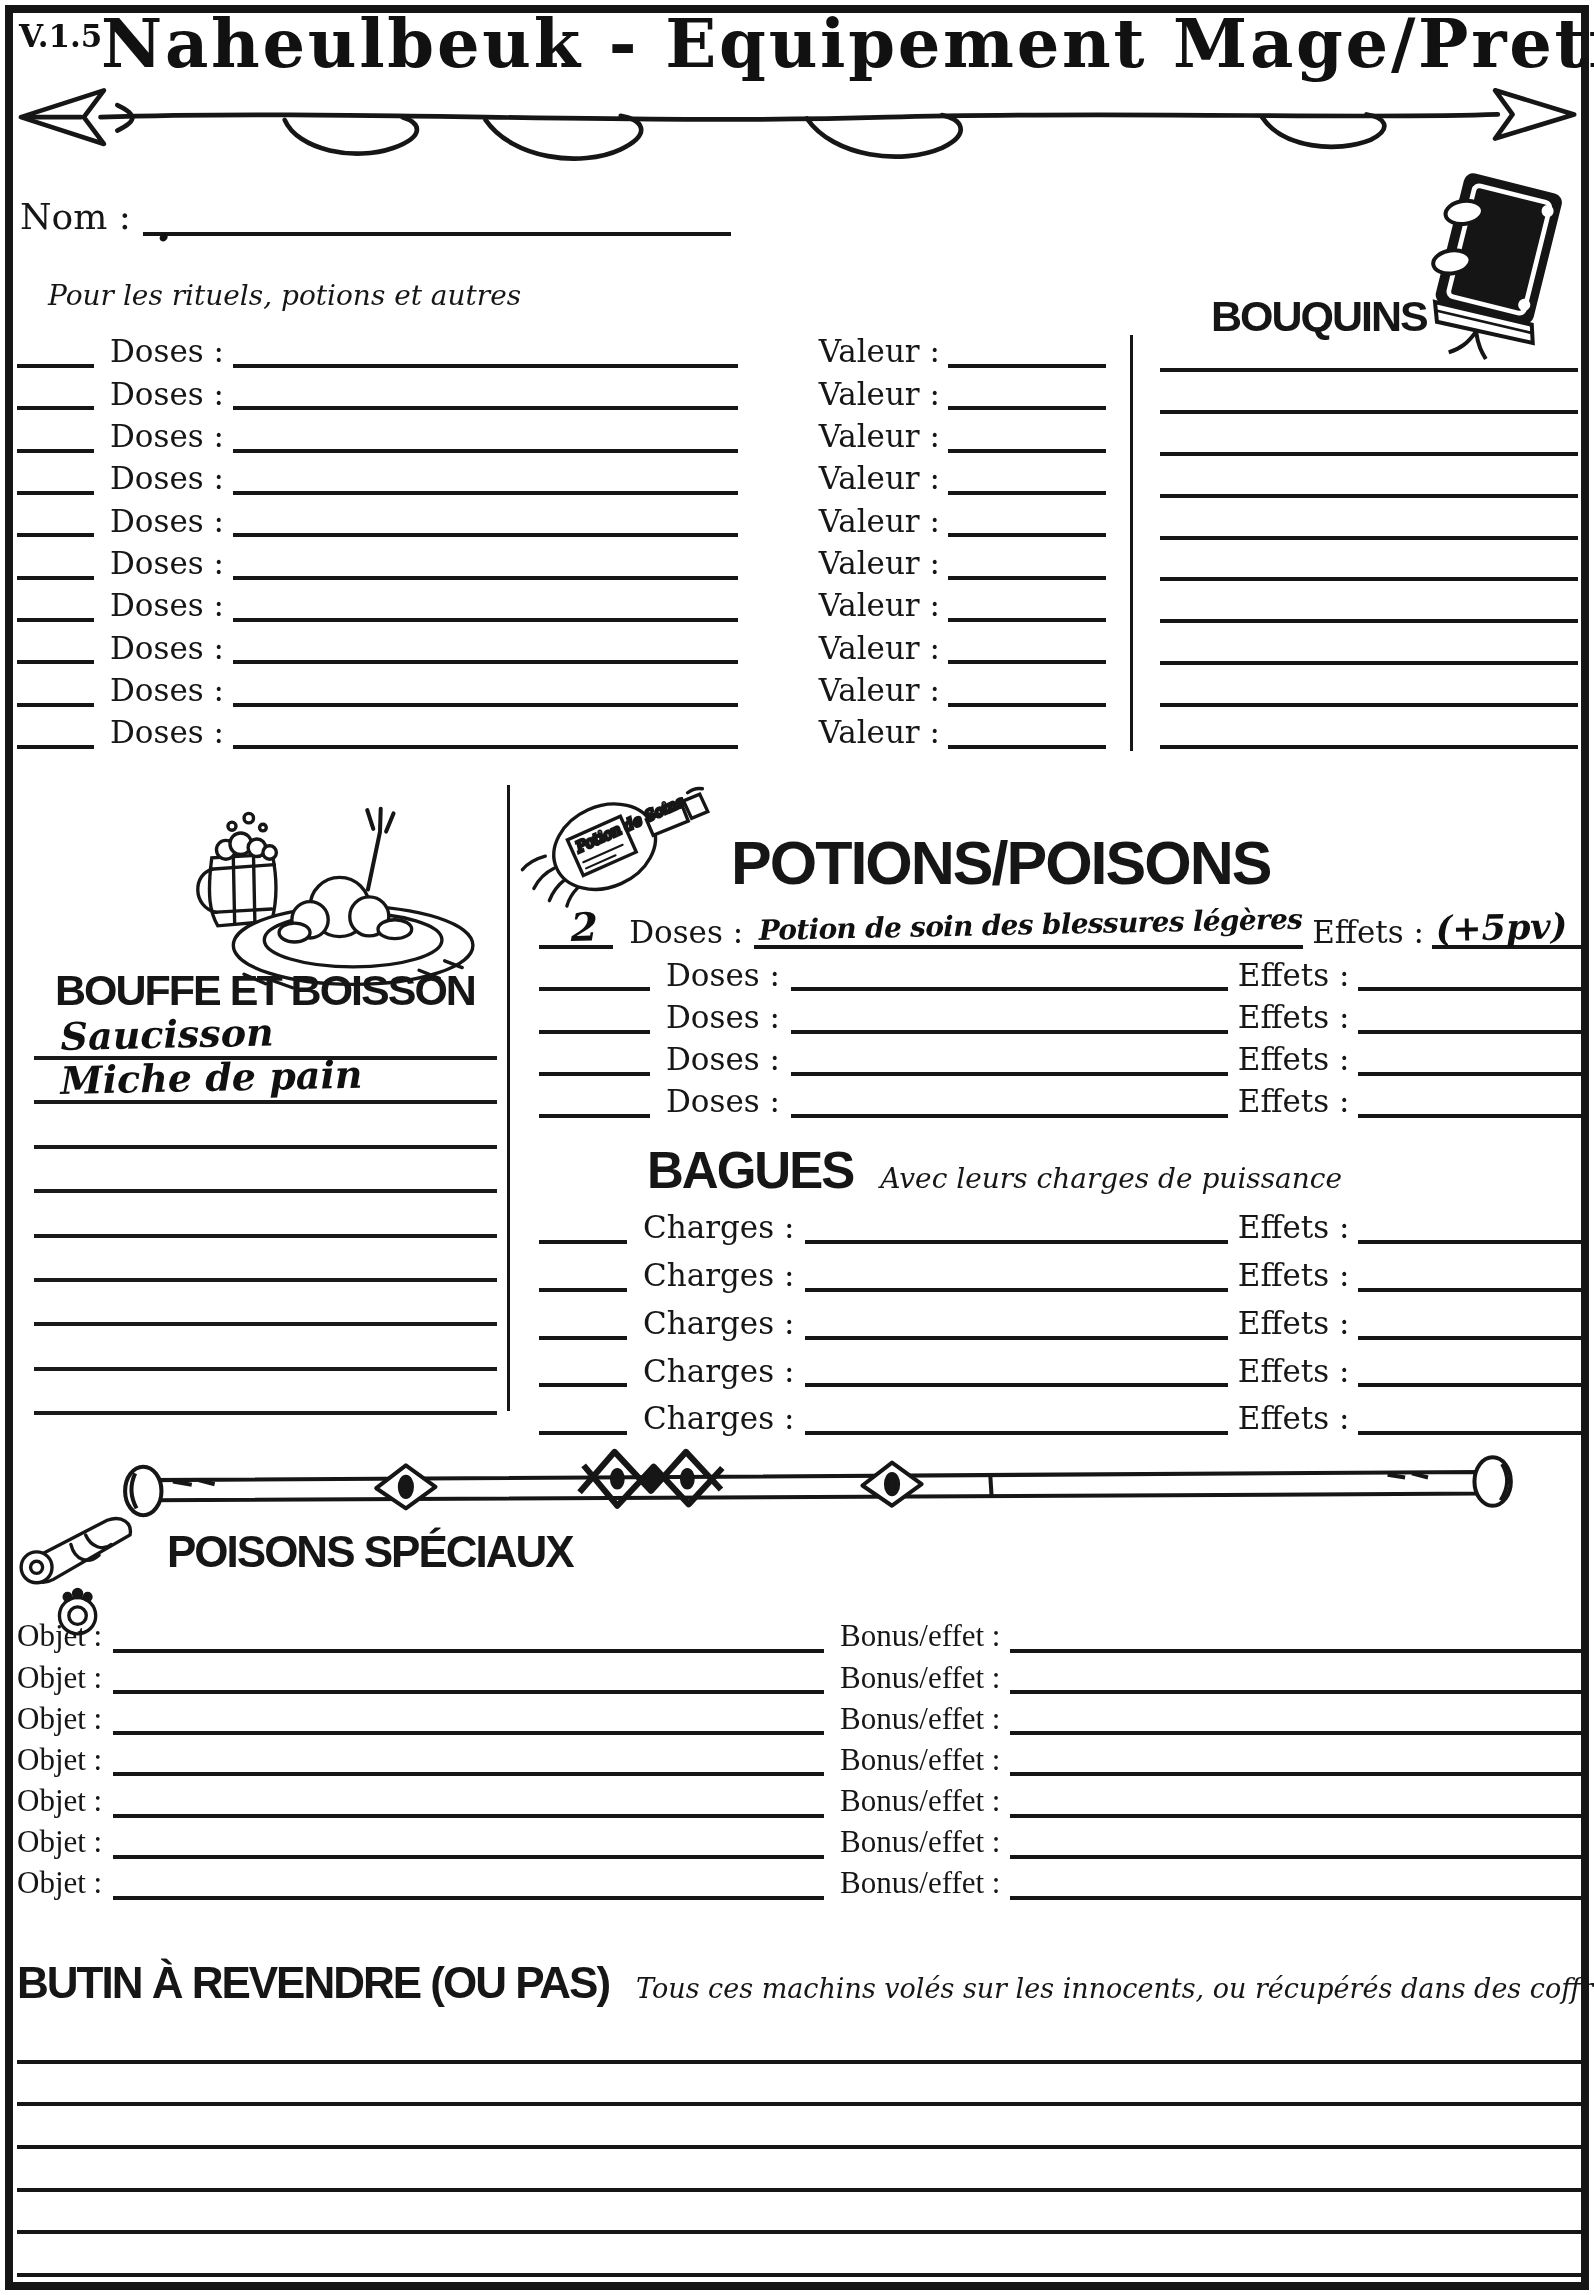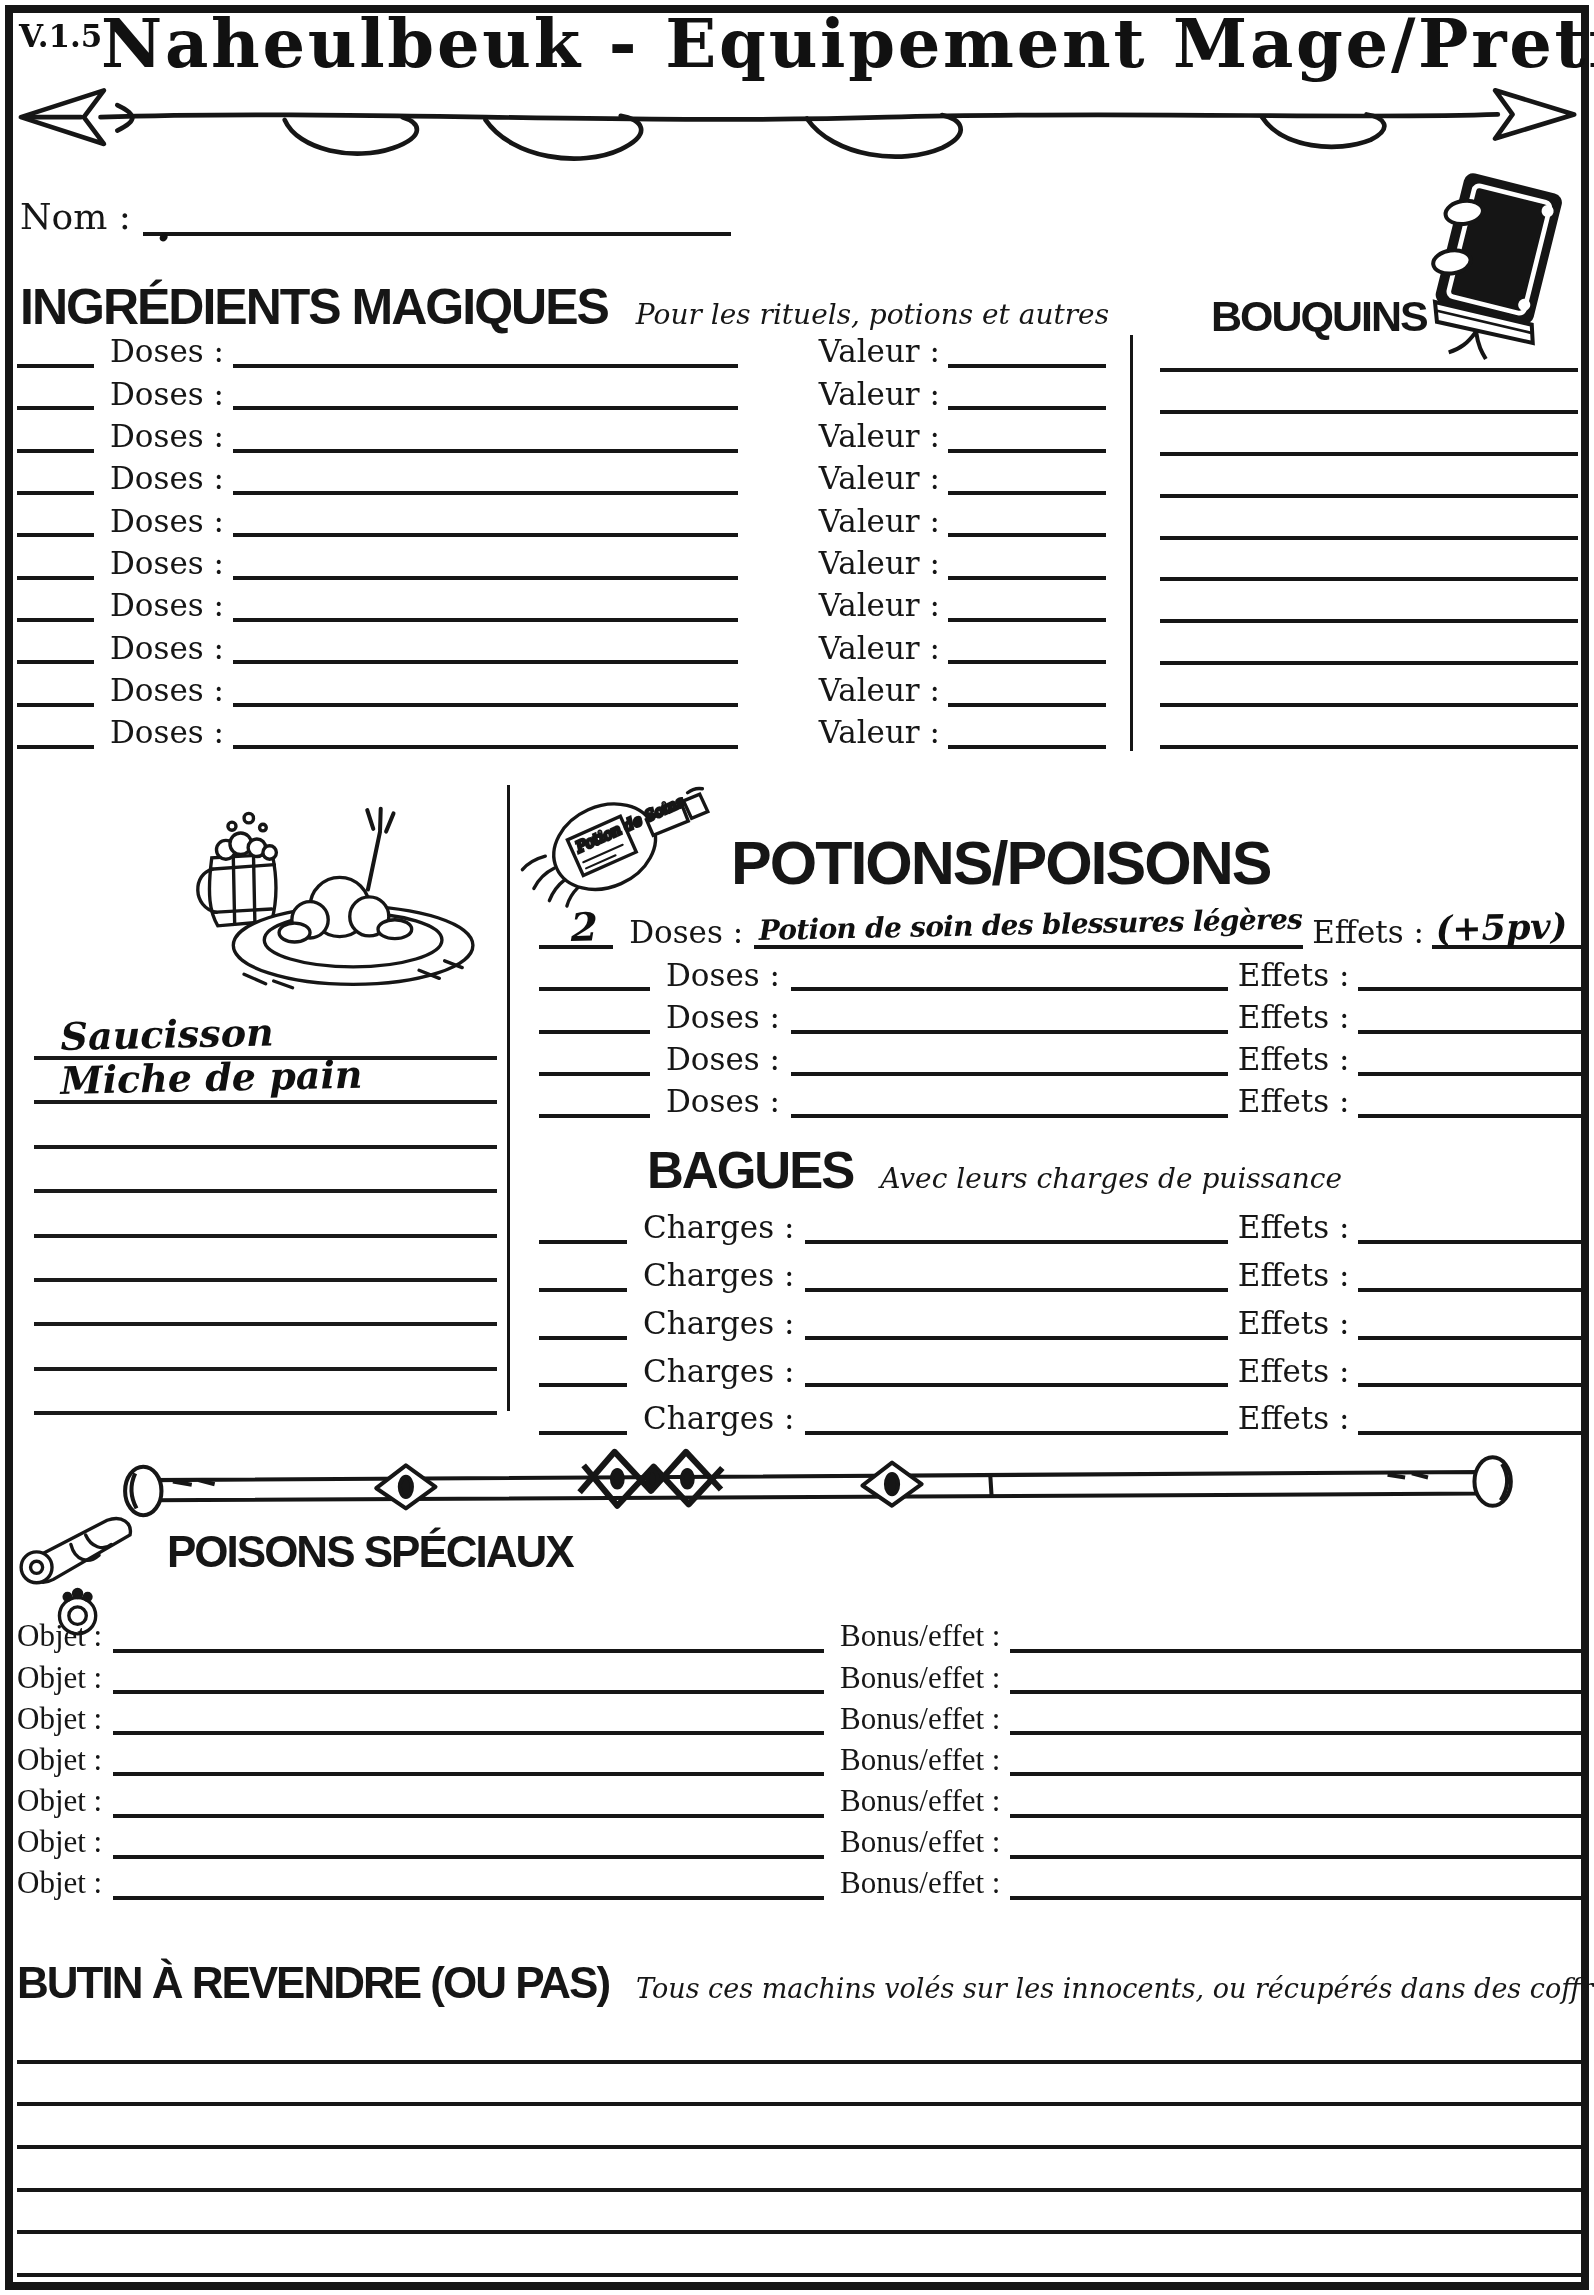--- a/index.html
+++ b/index.html
@@ -50,21 +50,20 @@
   </div>
 
   <div class="abs frow" style="left:20px;top:190px;width:711px;">
     <span class="lbl" style="font-size:36px;margin-right:12px;">Nom :</span>
     <div class="wline" style="flex:1;height:42px;display:flex;align-items:flex-end;">
       <span class="hand" style="font-size:43px;margin-left:13.5px;line-height:0.25;">.</span>
     </div>
   </div>
 
   <div class="abs headrow" style="left:20px;top:282px;">
-    <span class="h" style="font-size:50px;">INGRÉDIENTS MAGIQUES</span>
     <span class="sub" style="margin-left:28px;">Pour les rituels, potions et autres</span>
   </div>
 
   <div class="abs rows-col" style="left:17px;top:330px;width:1101px;height:419px;">
     <div class="frow" style="height:38px;">
       <div class="stub wline"></div>
       <span class="lbl" style="margin-left:16px;">Doses :</span>
       <div class="wline" style="flex:1;margin-left:9.4px;"></div>
       <span class="lbl" style="margin-left:81px;">Valeur :</span>
       <div class="wline" style="width:158px;margin-left:8px;margin-right:12px;"></div>
@@ -189,20 +188,21 @@
           <circle cx="266" cy="197" r="27"></circle>
         <circle cx="354" cy="192" r="29"></circle>
         <ellipse cx="243" cy="216" rx="23" ry="14"></ellipse>
           <ellipse cx="392" cy="211" rx="25" ry="14"></ellipse>
         <path d="M352,152 L370,66 M360,62 l-9,-28 M370,64 l1,-32 M379,66 l11,-27" fill="none" stroke-width="6"></path>
         <path d="M168,278 l32,14 M212,288 l28,10 M428,272 l30,12 M466,258 l26,10" fill="none"></path>
       </g>
     </svg>
   </div>
 
+  <div class="abs h" style="left:55px;top:969px;font-size:43px;">BOUFFE ET BOISSON</div>
 
   <div class="abs rows-col" style="left:34px;top:1016px;width:463px;height:399px;">
     <div class="thinline" style="height:40px;display:flex;align-items:flex-end;">
       <span class="hand" style="font-size:38px;margin-left:27px;line-height:1;">Saucisson</span>
     </div>
     <div class="thinline" style="height:40px;display:flex;align-items:flex-end;">
       <span class="hand" style="font-size:38px;margin-left:27px;line-height:1;">Miche de pain</span>
     </div>
     <div class="thinline" style="height:40px;"></div>
   <div class="thinline" style="height:40px;"></div>

